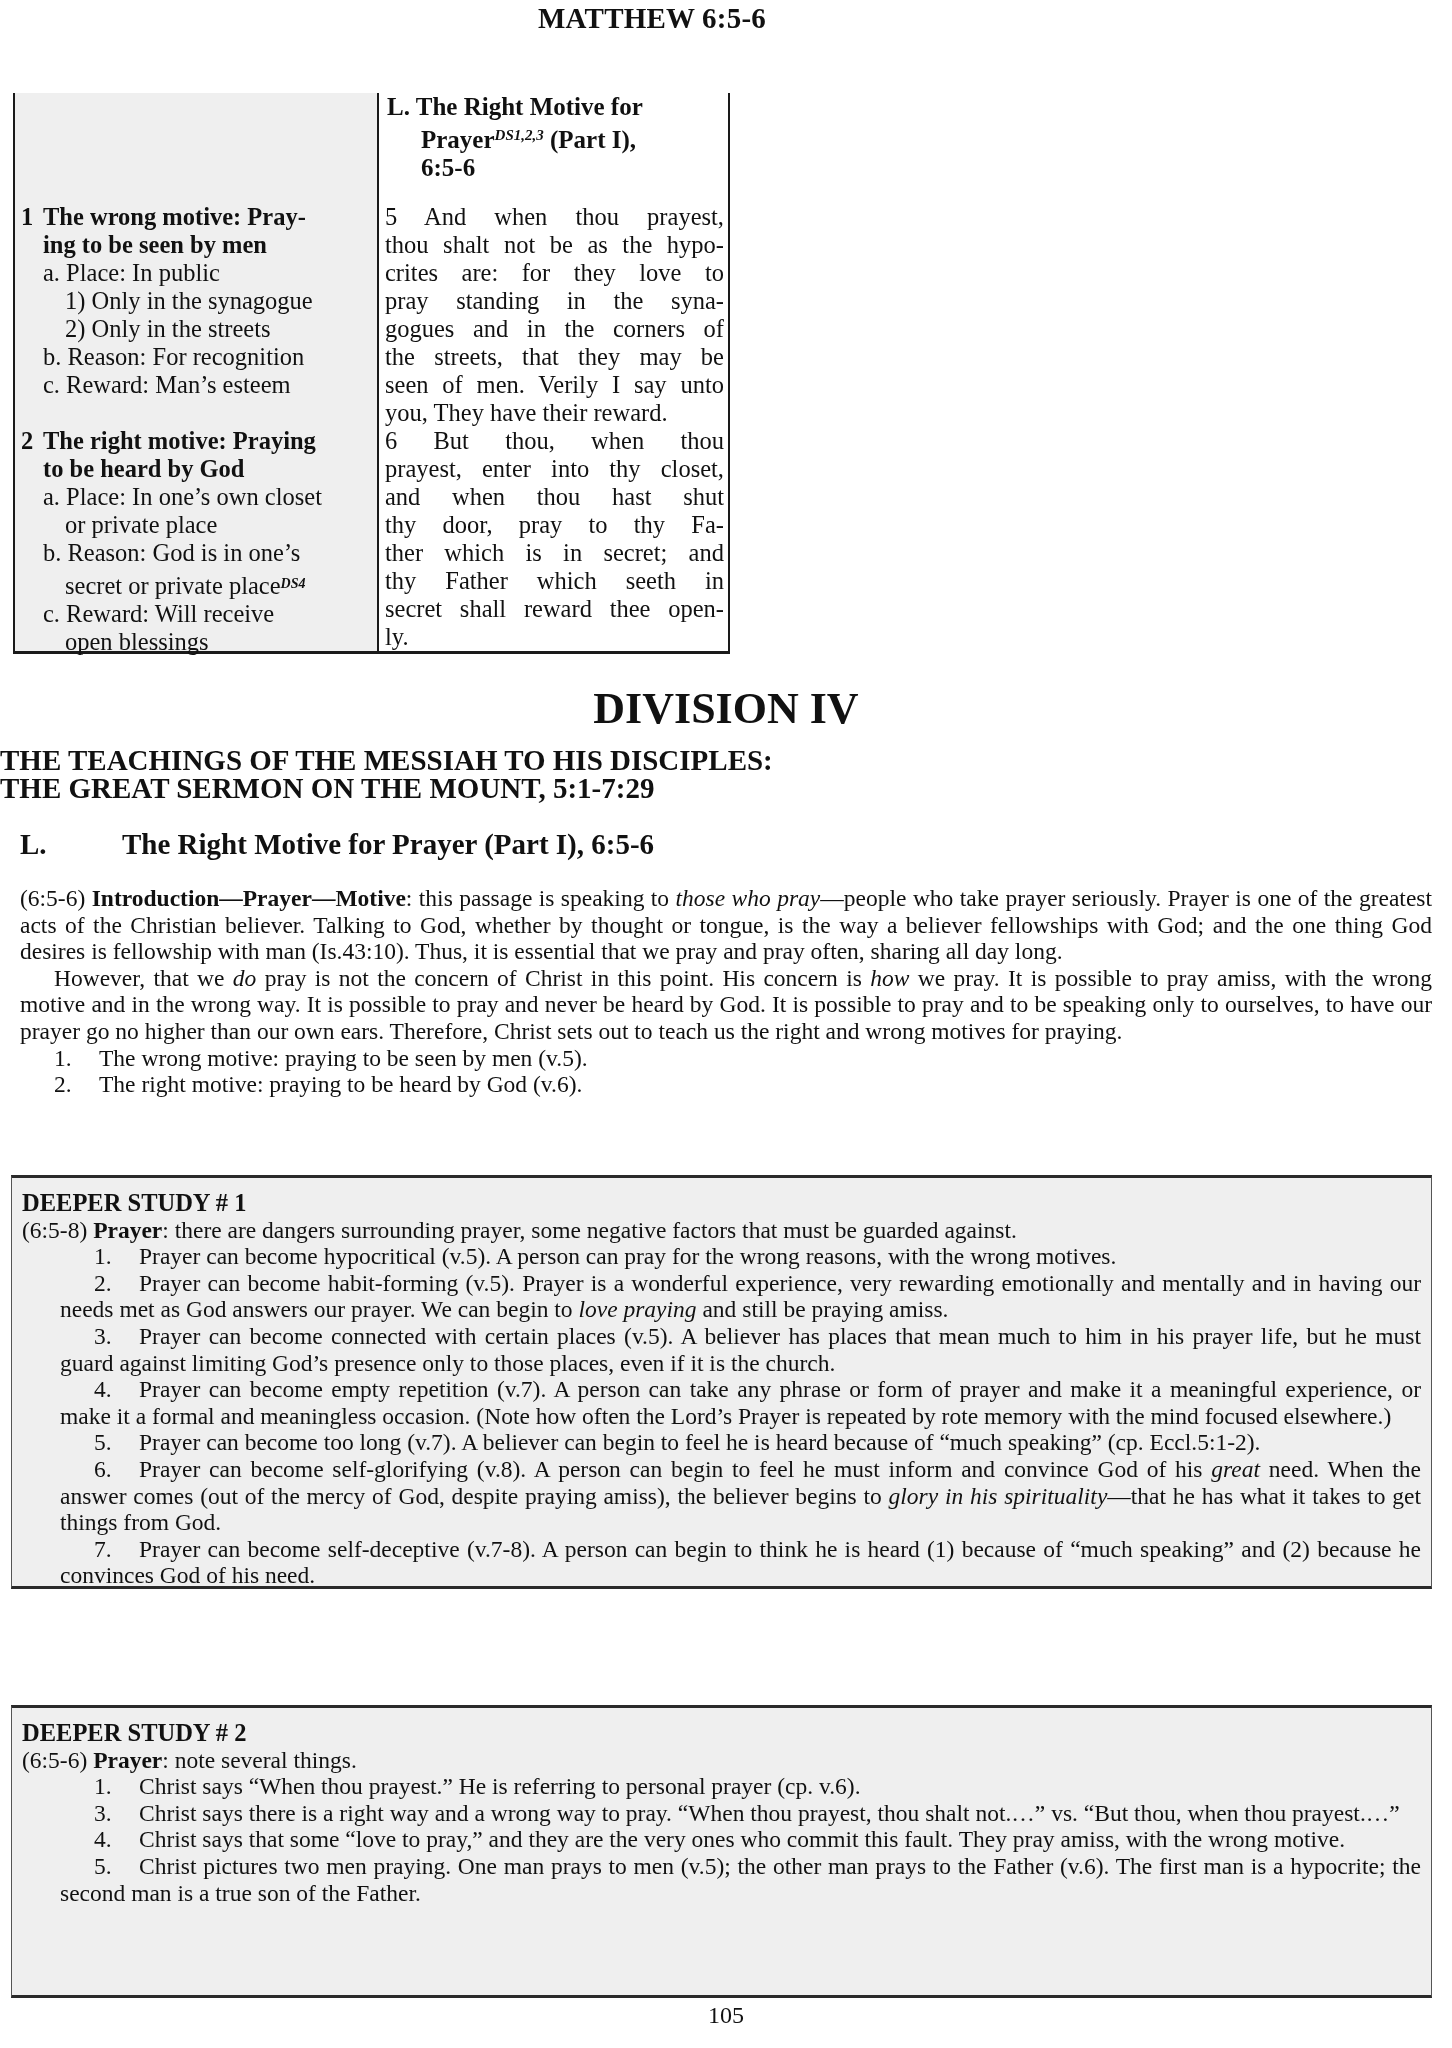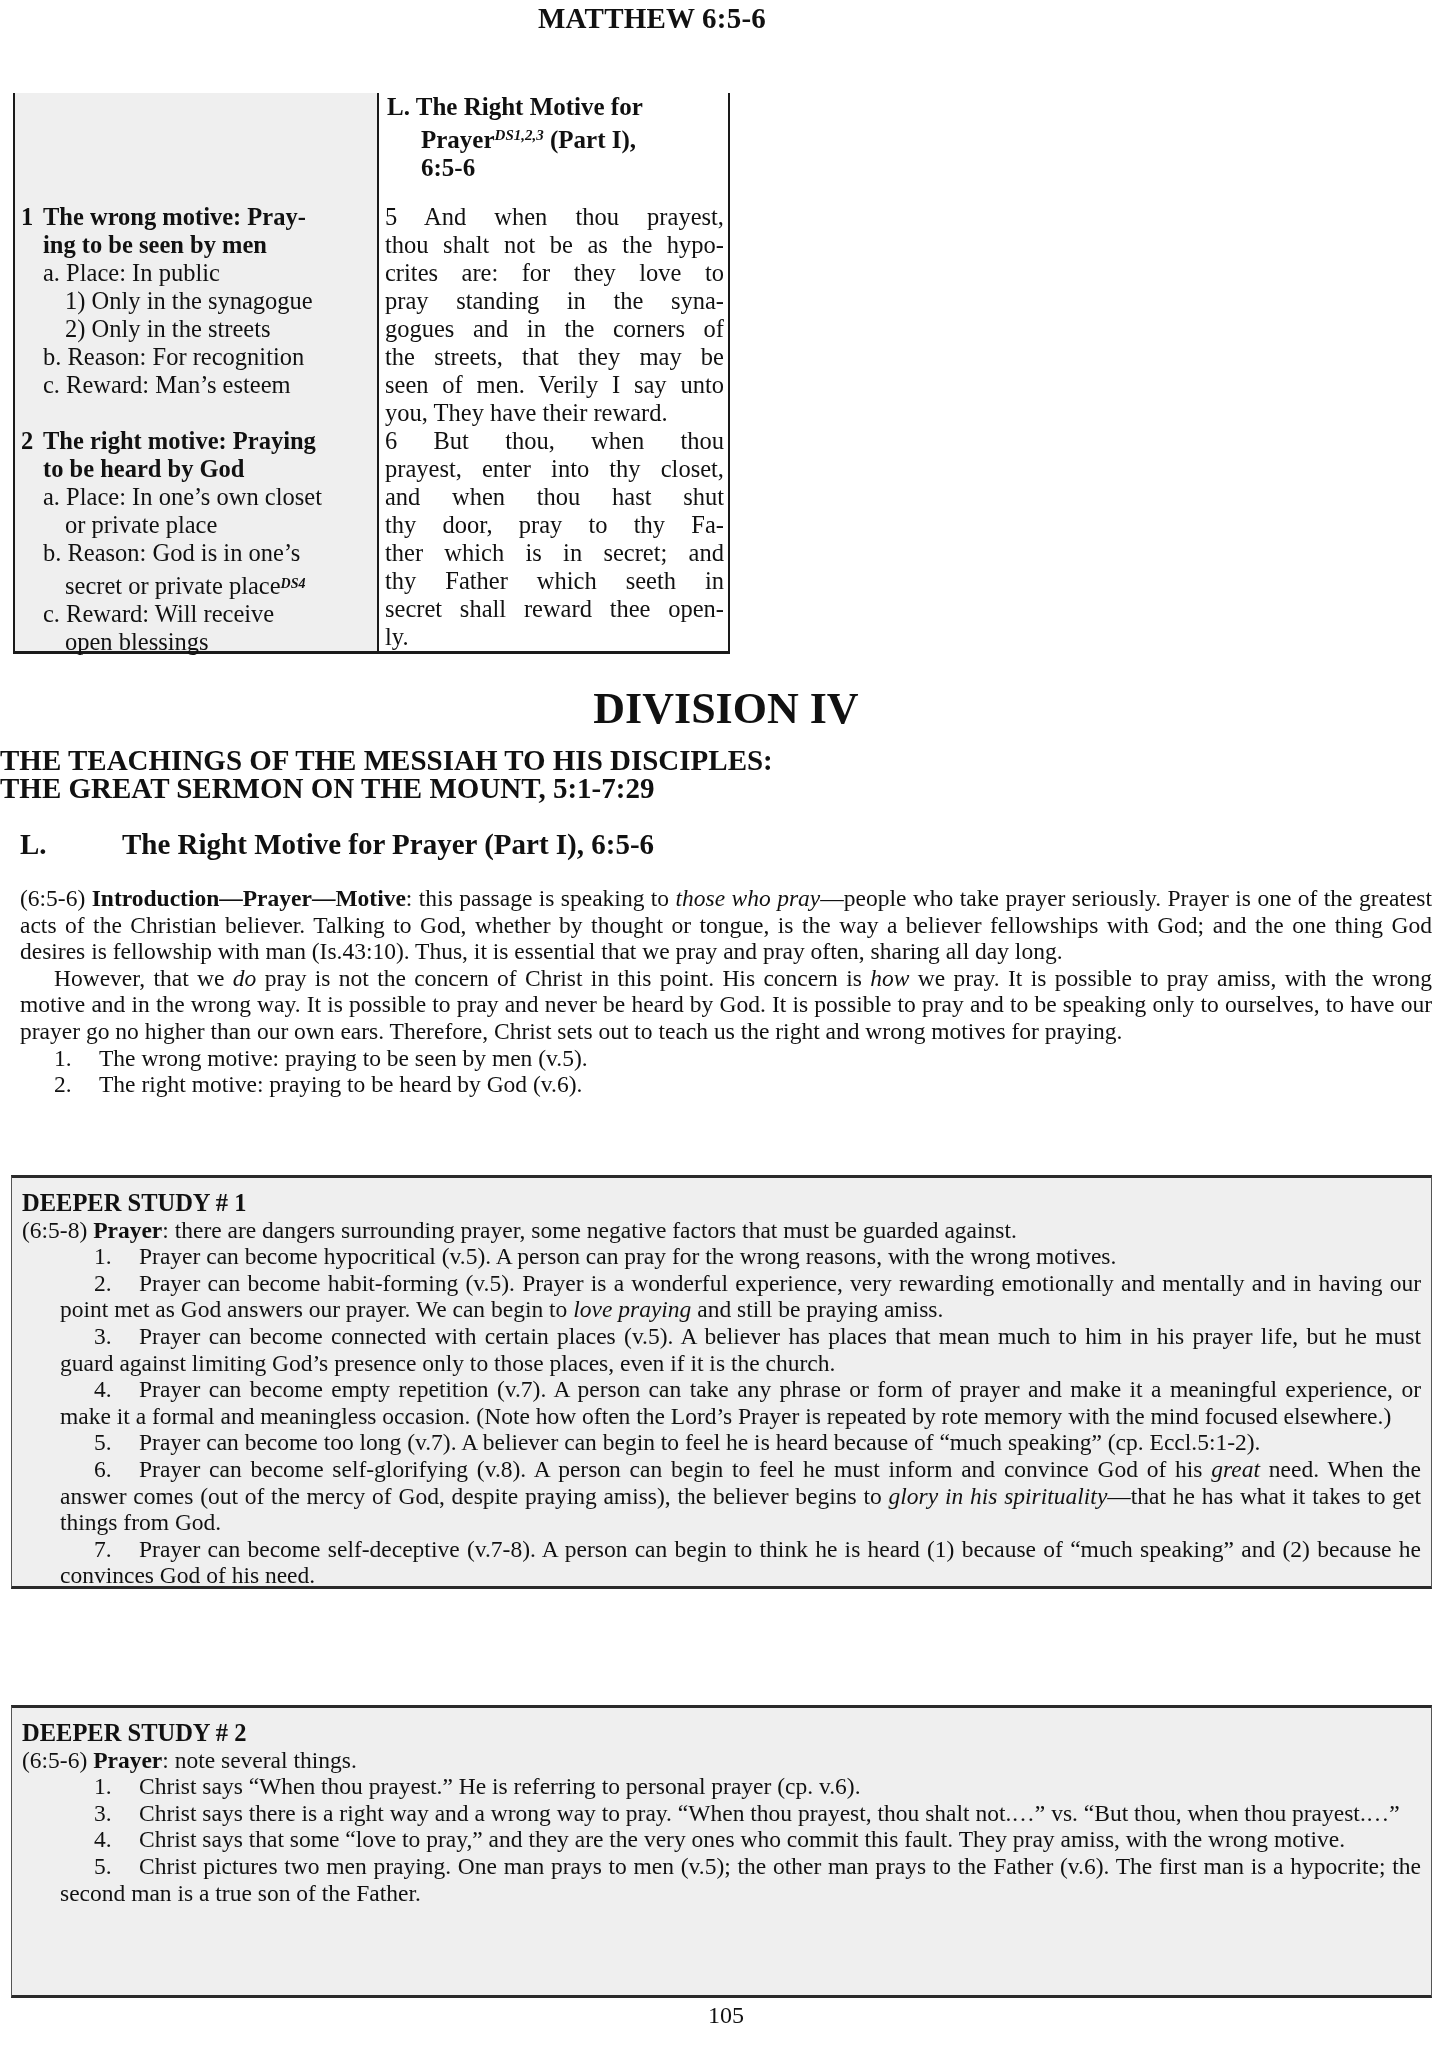--- a/index.html
+++ b/index.html
@@ -142,21 +142,21 @@
   <p><span>(6:5-6) </span><b>Introduction—Prayer—Motive</b><span>: this passage is speaking to </span><i>those who pray</i><span>—people who take prayer seriously. Prayer is one of the greatest acts of the Christian believer. Talking to God, whether by thought or tongue, is the way a believer fellowships with God; and the one thing God desires is fellowship with man (Is.43:10). Thus, it is essential that we pray and pray often, sharing all day long.</span></p>
   <p class="indent"><span>However, that we </span><i>do</i><span> pray is not the concern of Christ in this point. His concern is </span><i>how</i><span> we pray. It is possible to pray amiss, with the wrong motive and in the wrong way. It is possible to pray and never be heard by God. It is possible to pray and to be speaking only to ourselves, to have our prayer go no higher than our own ears. Therefore, Christ sets out to teach us the right and wrong motives for praying.</span></p>
   <p class="li"><span class="n">1.</span><span>The wrong motive: praying to be seen by men (v.5).</span></p>
   <p class="li"><span class="n">2.</span><span>The right motive: praying to be heard by God (v.6).</span></p>
 </div>
 
 <div class="abs box" style="top:1175px; height:414px;">
   <p class="ds-title">DEEPER STUDY # 1</p>
   <p><span>(6:5-8) </span><b>Prayer</b><span>: there are dangers surrounding prayer, some negative factors that must be guarded against.</span></p>
   <p class="li"><span class="n">1.</span><span>Prayer can become hypocritical (v.5). A person can pray for the wrong reasons, with the wrong motives.</span></p>
-  <p class="li"><span class="n">2.</span><span>Prayer can become habit-forming (v.5). Prayer is a wonderful experience, very rewarding emotionally and mentally and in having our point met as God answers our prayer. We can begin to </span><i>love praying</i><span> and still be praying amiss.</span></p>
+  <p class="li"><span class="n">2.</span><span>Prayer can become habit-forming (v.5). Prayer is a wonderful experience, very rewarding emotionally and mentally and in having our needs met as God answers our prayer. We can begin to </span><i>love praying</i><span> and still be praying amiss.</span></p>
   <p class="li"><span class="n">3.</span><span>Prayer can become connected with certain places (v.5). A believer has places that mean much to him in his prayer life, but he must guard against limiting God’s presence only to those places, even if it is the church.</span></p>
   <p class="li"><span class="n">4.</span><span>Prayer can become empty repetition (v.7). A person can take any phrase or form of prayer and make it a meaningful experience, or make it a formal and meaningless occasion. (Note how often the Lord’s Prayer is repeated by rote memory with the mind focused elsewhere.)</span></p>
   <p class="li"><span class="n">5.</span><span>Prayer can become too long (v.7). A believer can begin to feel he is heard because of “much speaking” (cp. Eccl.5:1-2).</span></p>
   <p class="li"><span class="n">6.</span><span>Prayer can become self-glorifying (v.8). A person can begin to feel he must inform and convince God of his </span><i>great</i><span> need. When the answer comes (out of the mercy of God, despite praying amiss), the believer begins to </span><i>glory in his spirituality</i><span>—that he has what it takes to get things from God.</span></p>
   <p class="li"><span class="n">7.</span><span>Prayer can become self-deceptive (v.7-8). A person can begin to think he is heard (1) because of “much speaking” and (2) because he convinces God of his need.</span></p>
 </div>
 
 <div class="abs box" style="top:1705px; height:293px;">
   <p class="ds-title">DEEPER STUDY # 2</p>
   <p><span>(6:5-6) </span><b>Prayer</b><span>: note several things.</span></p>

